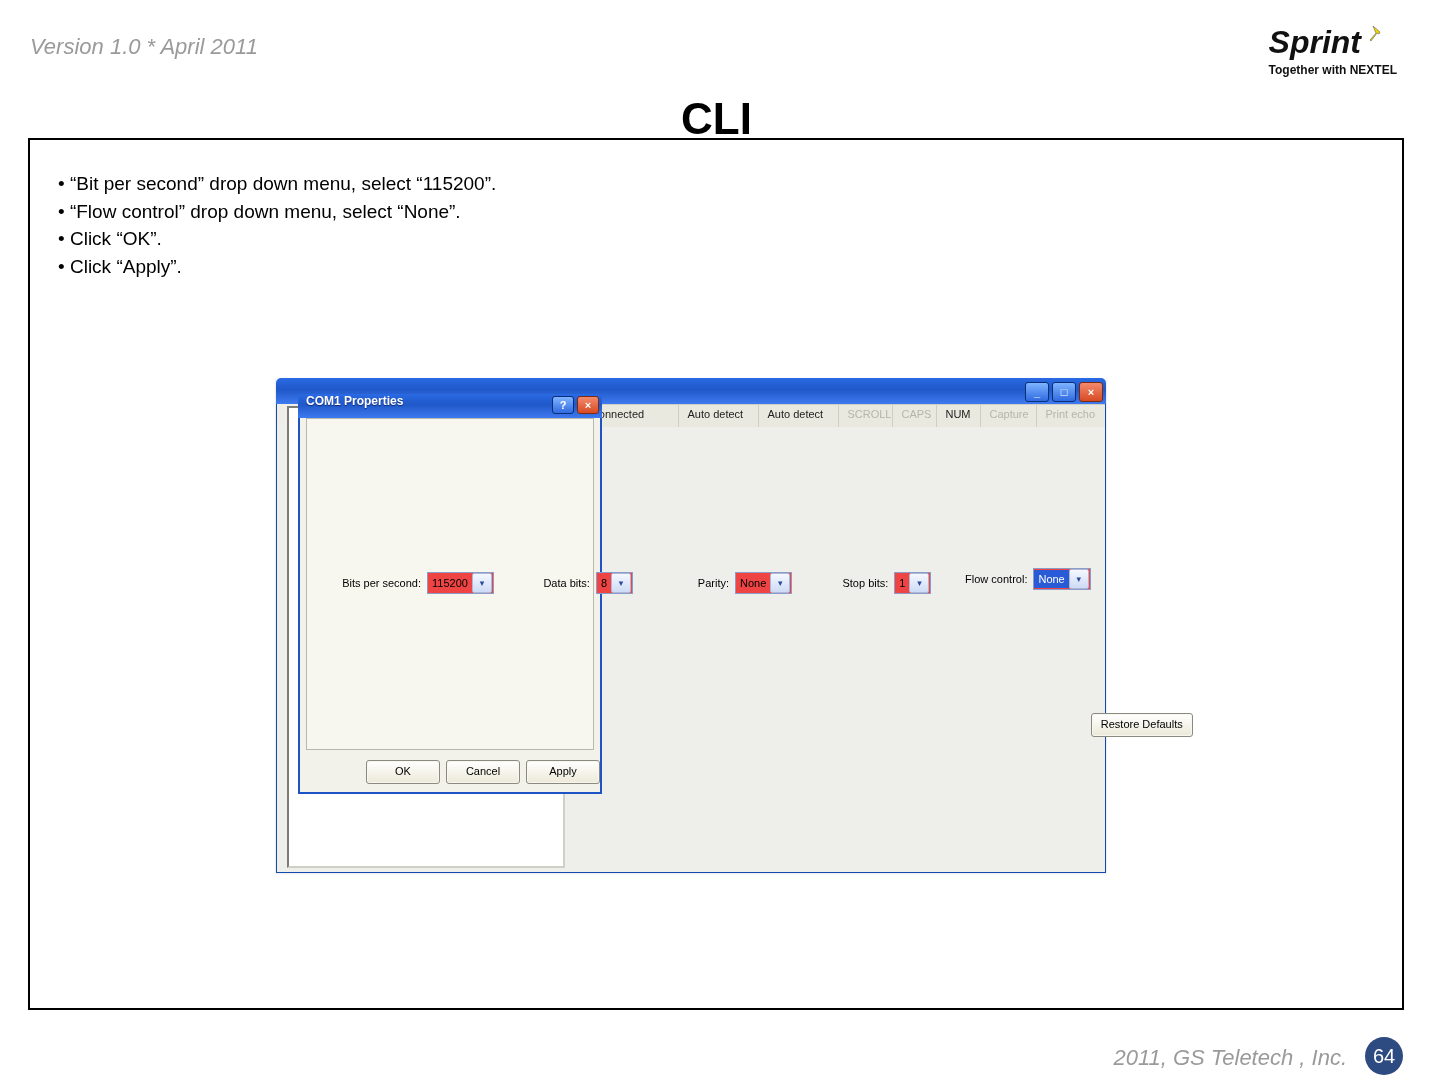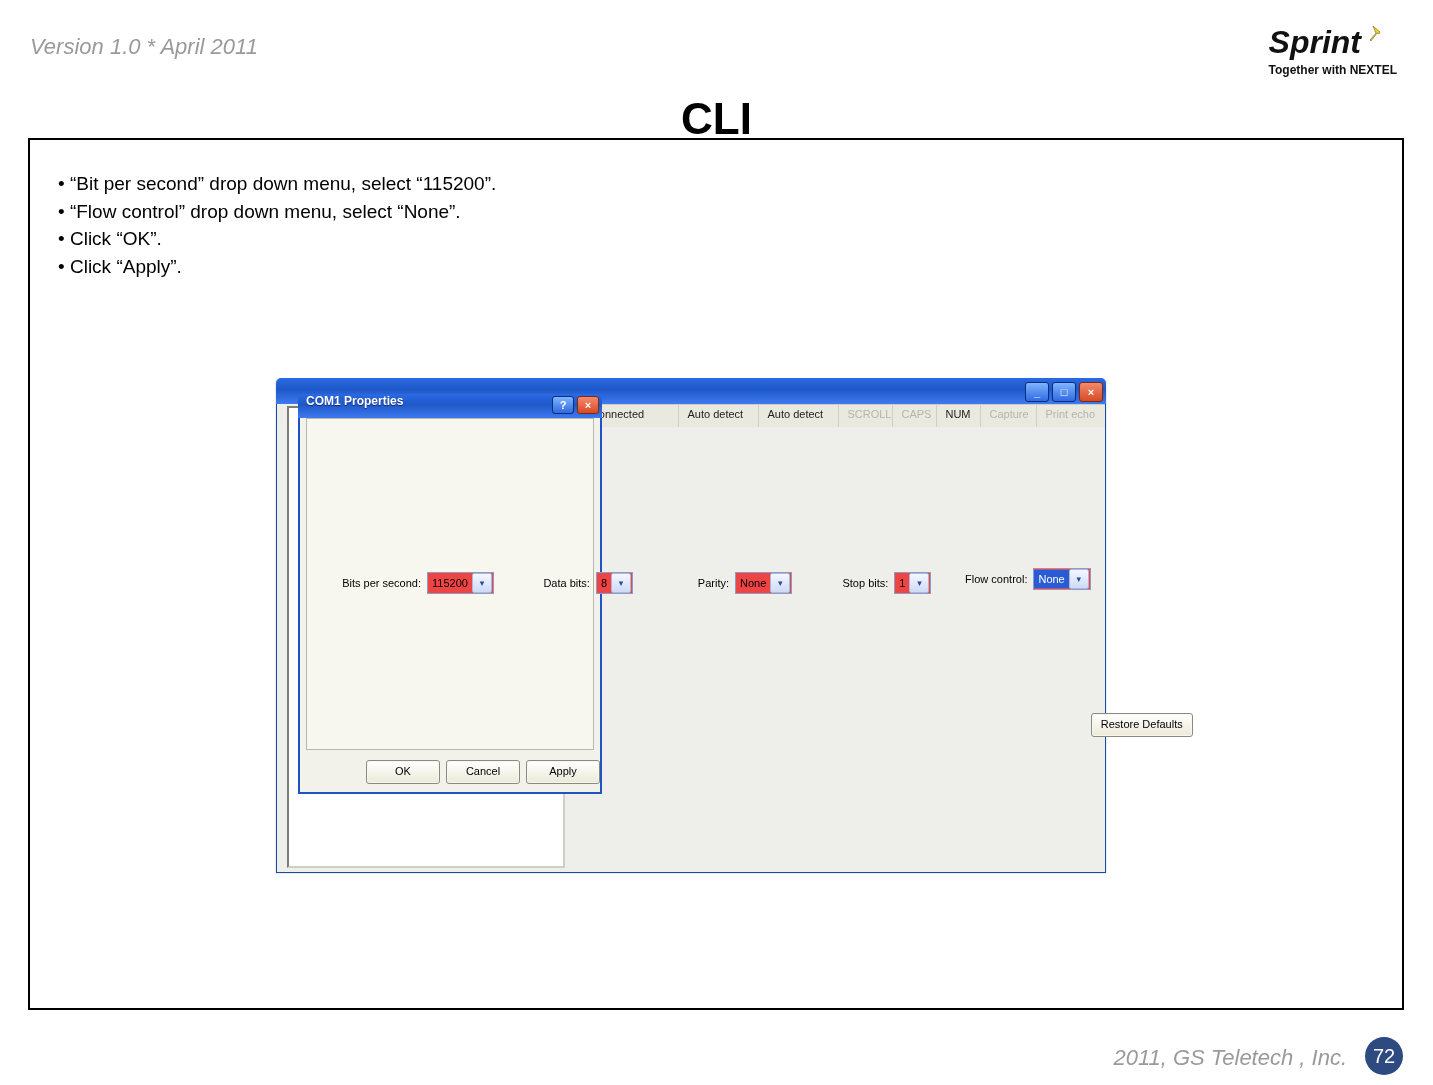--- a/index.html
+++ b/index.html
@@ -411,14 +411,14 @@
           <div class="btn">OK</div>
           <div class="btn">Cancel</div>
           <div class="btn">Apply</div>
         </div>
       </div>
     </div>
 
   </div>
 
   <div class="footer-text">2011, GS Teletech , Inc.</div>
-  <div class="page-num">72</div>
+  <div class="page-num">64</div>
 </div>
 
 </body></html>

